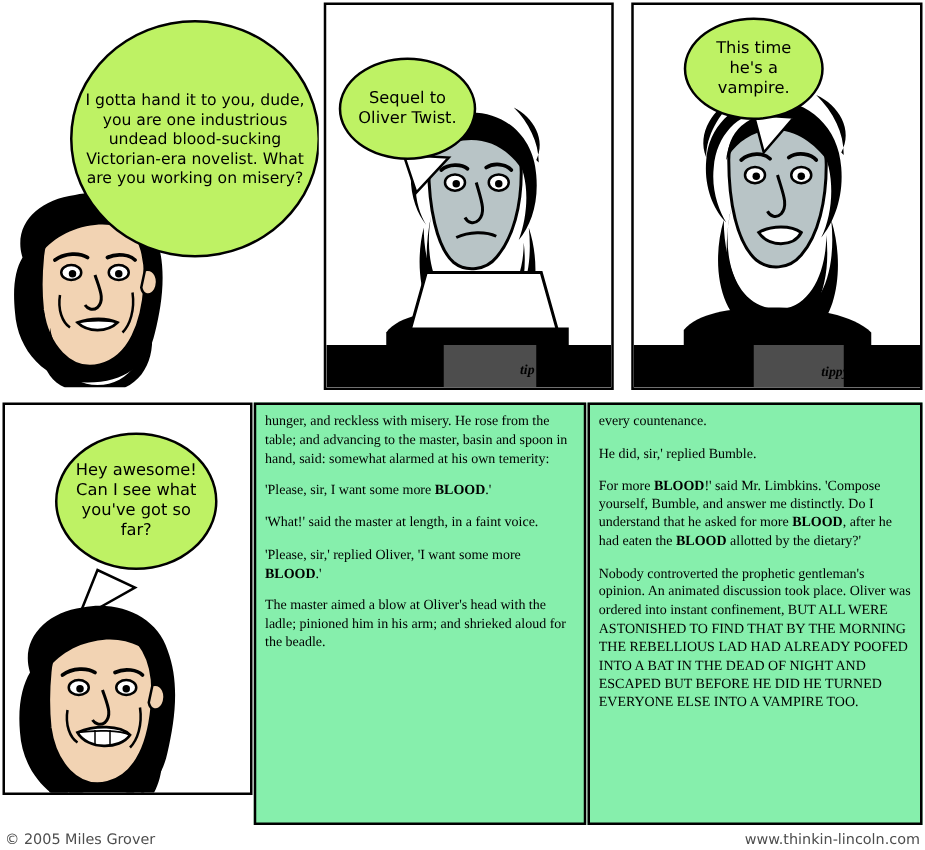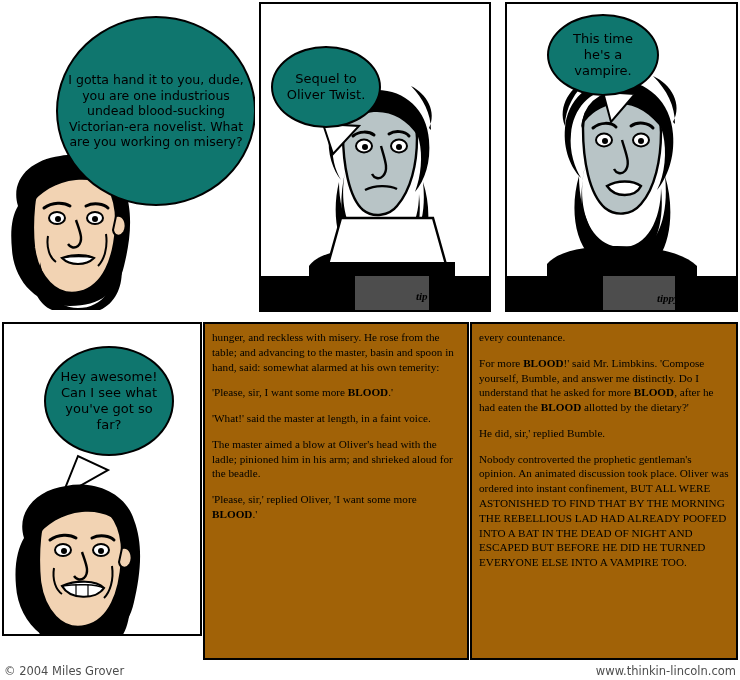--- a/index.html
+++ b/index.html
@@ -11,21 +11,21 @@
     position:relative;
     overflow:hidden;
   }
   .comic{position:absolute;left:0;top:0;width:740px;height:680px;}
 
   
   .panel{position:absolute;border:2px solid #000;background:#fff;box-sizing:border-box;overflow:hidden;}
 
   
   .bubble{
-    position:absolute;background:#0f766e;border:2px solid #000;border-radius:50%;
+    position:absolute;background:#bef264;border:2px solid #000;border-radius:50%;
     display:flex;align-items:center;justify-content:center;text-align:center;
     box-sizing:border-box;font-family:"DejaVu Sans", sans-serif;
     line-height:1.25;z-index:5;
   }
   .bubble span{display:block;padding:0 10px;}
 
   
   #p1{left:0;top:0;width:255px;height:310px;border:none;}
   #b1{left:56px;top:16px;width:200px;height:190px;font-size:12.5px;}
 
@@ -36,21 +36,21 @@
   
   #p3{left:505px;top:2px;width:233px;height:310px;}
   #b3{left:40px;top:10px;width:112px;height:82px;font-size:13px;}
 
   
   #p4{left:2px;top:322px;width:200px;height:314px;}
   #b4{left:40px;top:22px;width:130px;height:110px;font-size:13px;}
 
   
   .textpanel{
-    position:absolute;border:2px solid #000;background:#a16207;box-sizing:border-box;
+    position:absolute;border:2px solid #000;background:#86efac;box-sizing:border-box;
     padding:6px 7px 0 7px;overflow:hidden;font-size:11.2px;line-height:1.32;
     font-family:"Liberation Serif", serif;
   }
   #t1{left:203px;top:322px;width:266px;height:338px;}
   #t2{left:470px;top:322px;width:268px;height:338px;}
   .textpanel p{margin:0 0 11px 0;}
   .textpanel b{font-weight:bold;}
 
   
   .sfx{position:absolute;font-family:"Liberation Serif", serif;font-style:italic;font-weight:bold;font-size:11px;color:#000;z-index:6;}
@@ -230,27 +230,27 @@
 
     <div class="bubble" id="b4">
       <span>Hey awesome! Can I see what you've got so far?</span>
     </div>
   </div>
 
   <div class="textpanel" id="t1">
     <p>hunger, and reckless with misery.  He rose from the table; and advancing to the master, basin and spoon in hand, said: somewhat alarmed at his own temerity:</p>
     <p>'Please, sir, I want some more <b>BLOOD</b>.'</p>
     <p>'What!' said the master at length, in a faint voice.</p>
+    <p>'Please, sir,' replied Oliver, 'I want some more <b>BLOOD</b>.'</p>
     <p>The master aimed a blow at Oliver's head with the ladle; pinioned him in his arm; and shrieked aloud for the beadle.</p>
-    <p>'Please, sir,' replied Oliver, 'I want some more <b>BLOOD</b>.'</p>
   </div>
 
   <div class="textpanel" id="t2">
     <p>every countenance.</p>
+    <p>He did, sir,' replied Bumble.</p>
     <p>For more <b>BLOOD</b>!' said Mr. Limbkins.  'Compose yourself, Bumble, and answer me distinctly.  Do I understand that he asked for more <b>BLOOD</b>, after he had eaten the <b>BLOOD</b> allotted by the dietary?'</p>
-    <p>He did, sir,' replied Bumble.</p>
     <p>Nobody controverted the prophetic gentleman's opinion. An animated discussion took place. Oliver was ordered into instant confinement, BUT ALL WERE ASTONISHED TO FIND THAT BY THE MORNING THE REBELLIOUS LAD HAD ALREADY POOFED INTO A BAT IN THE DEAD OF NIGHT AND ESCAPED BUT BEFORE HE DID HE TURNED EVERYONE ELSE INTO A VAMPIRE TOO.</p>
   </div>
 
-  <div class="footer" id="copyright">© 2004 Miles Grover</div>
+  <div class="footer" id="copyright">© 2005 Miles Grover</div>
   <div class="footer" id="website">www.thinkin-lincoln.com</div>
 
 </div>
 
 </body></html>

